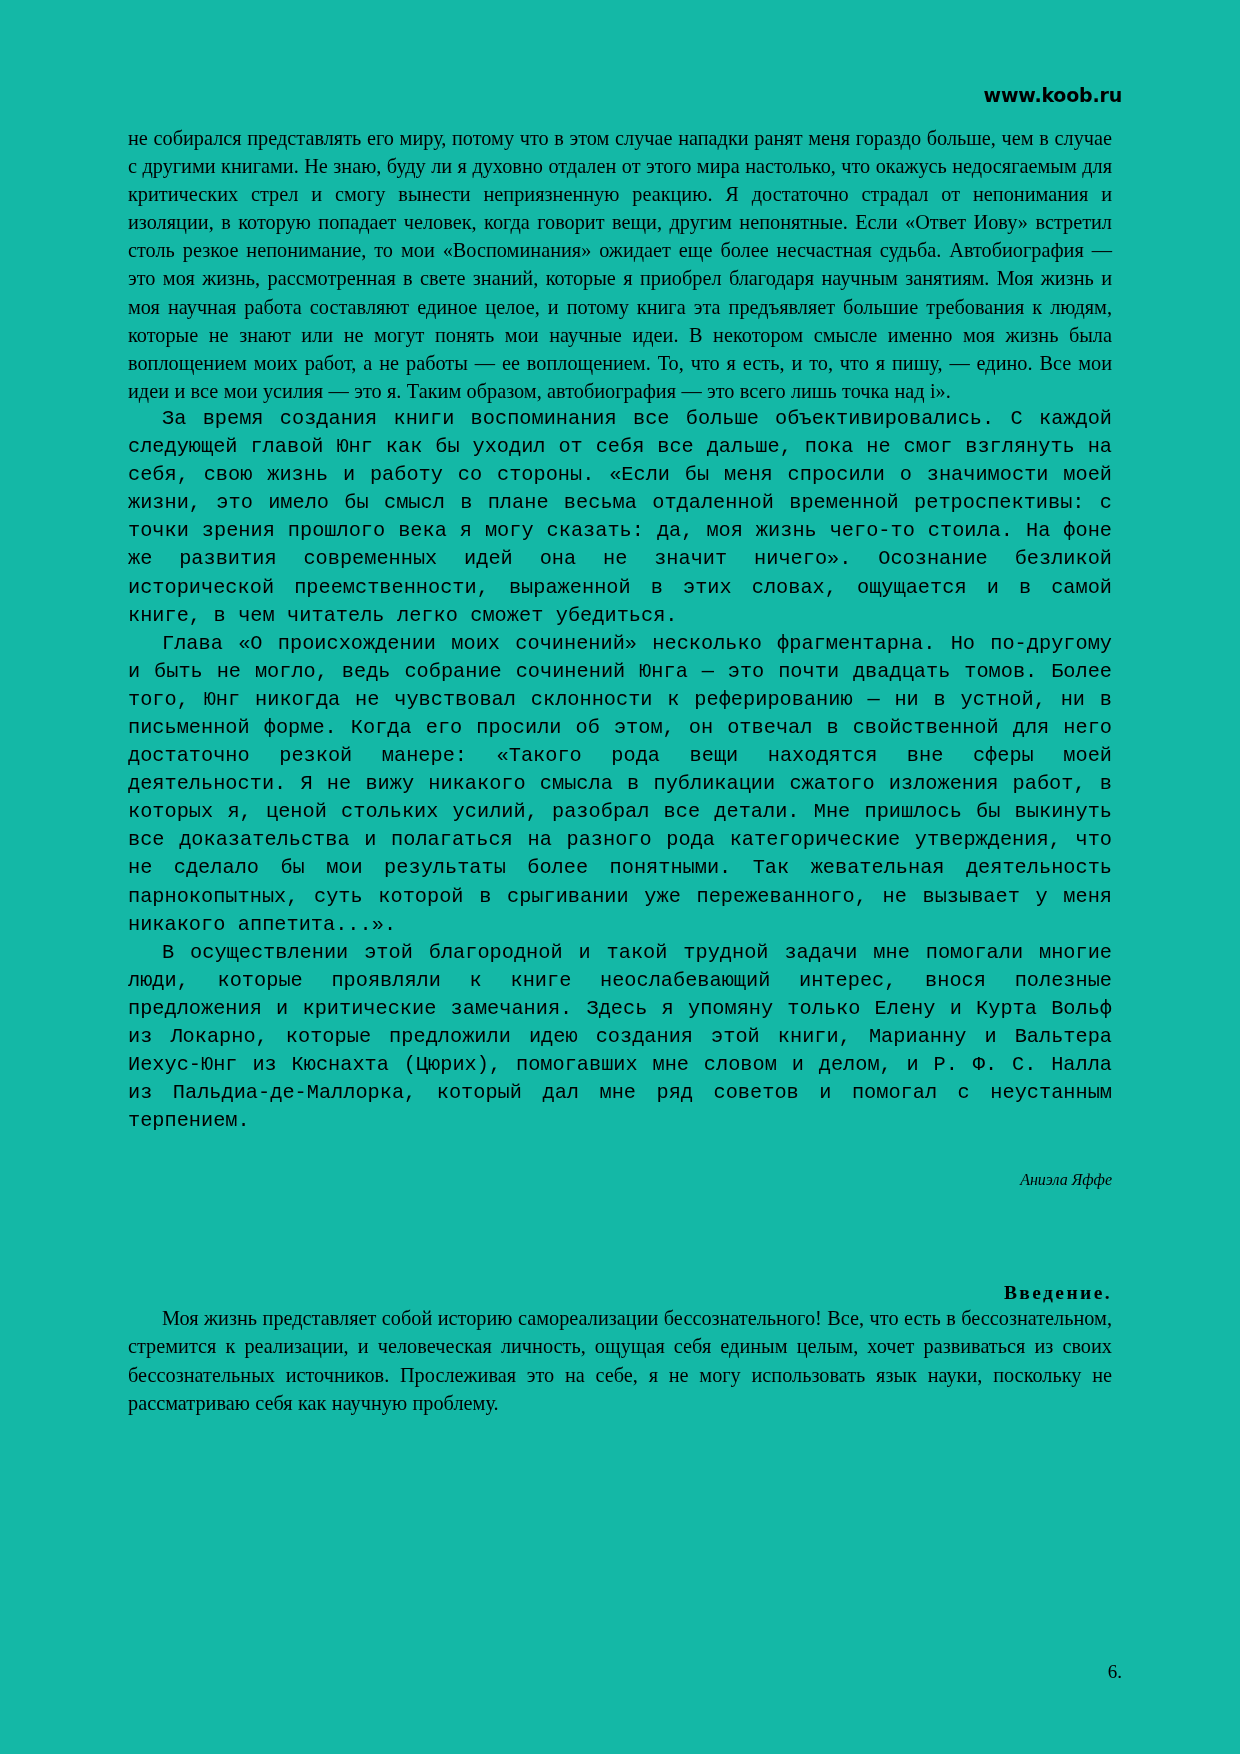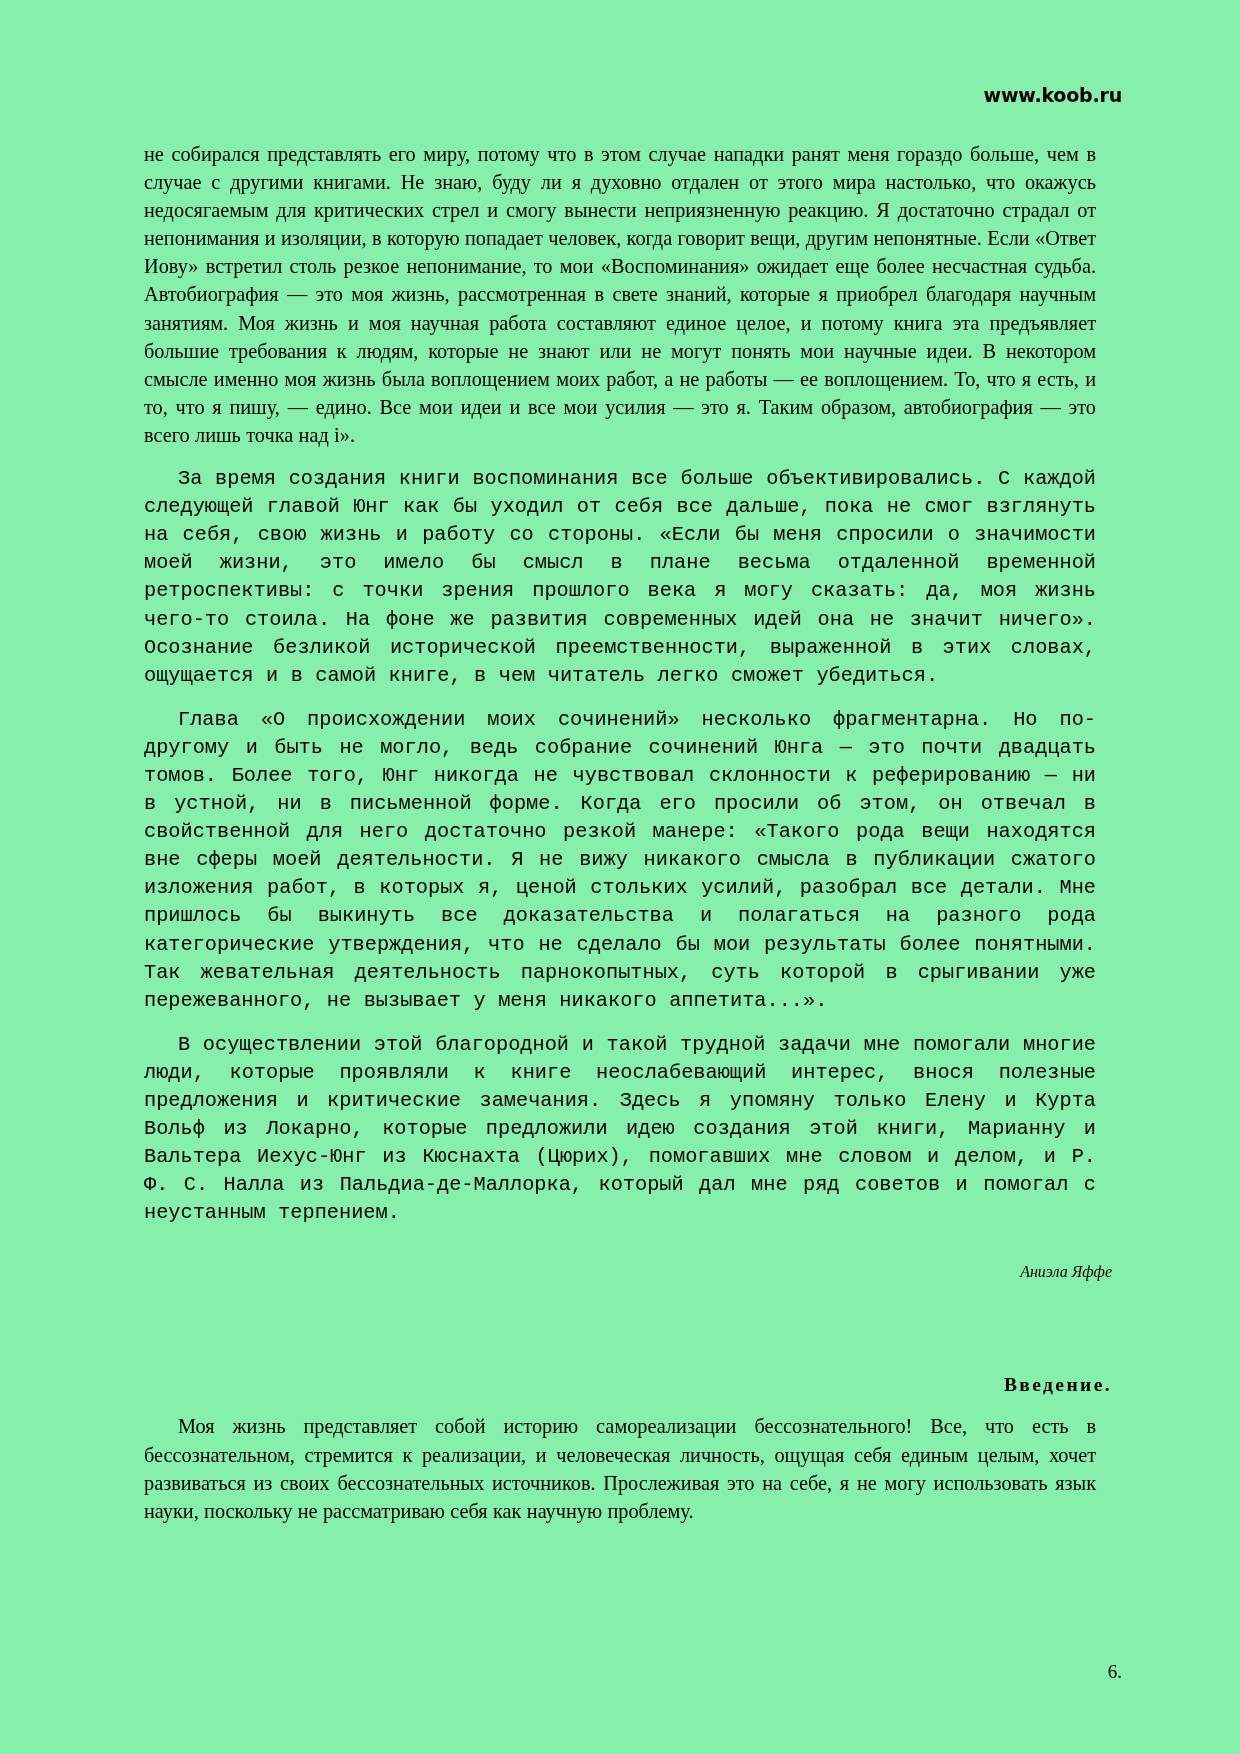--- a/index.html
+++ b/index.html
@@ -5,21 +5,21 @@
   html, body {
     margin: 0;
     padding: 0;
     background: #ffffff;
   }
   .page {
     position: relative;
     width: 1240px;
     height: 1754px;
     margin: 0 auto;
-    background: #86efac;
+    background: #14b8a6;
     box-sizing: border-box;
     overflow: hidden;
     font-family: "Liberation Serif", "DejaVu Serif", serif;
     color: #000000;
   }
 
   
   .site-header {
     position: absolute;
     top: 86px;
@@ -34,21 +34,21 @@
 
   
   .content {
     position: absolute;
     left: 128px;
     top: 124px;
     width: 984px;
   }
 
   p.body-par {
-    margin: 16px;
+    margin: 0;
     font-size: 20.3px;
     line-height: 28.1px;
     text-align: justify;
     text-indent: 0;
     hyphens: manual;
     word-spacing: 0.3px;
   }
   p.body-par.indent {
     text-indent: 34px;
   }

